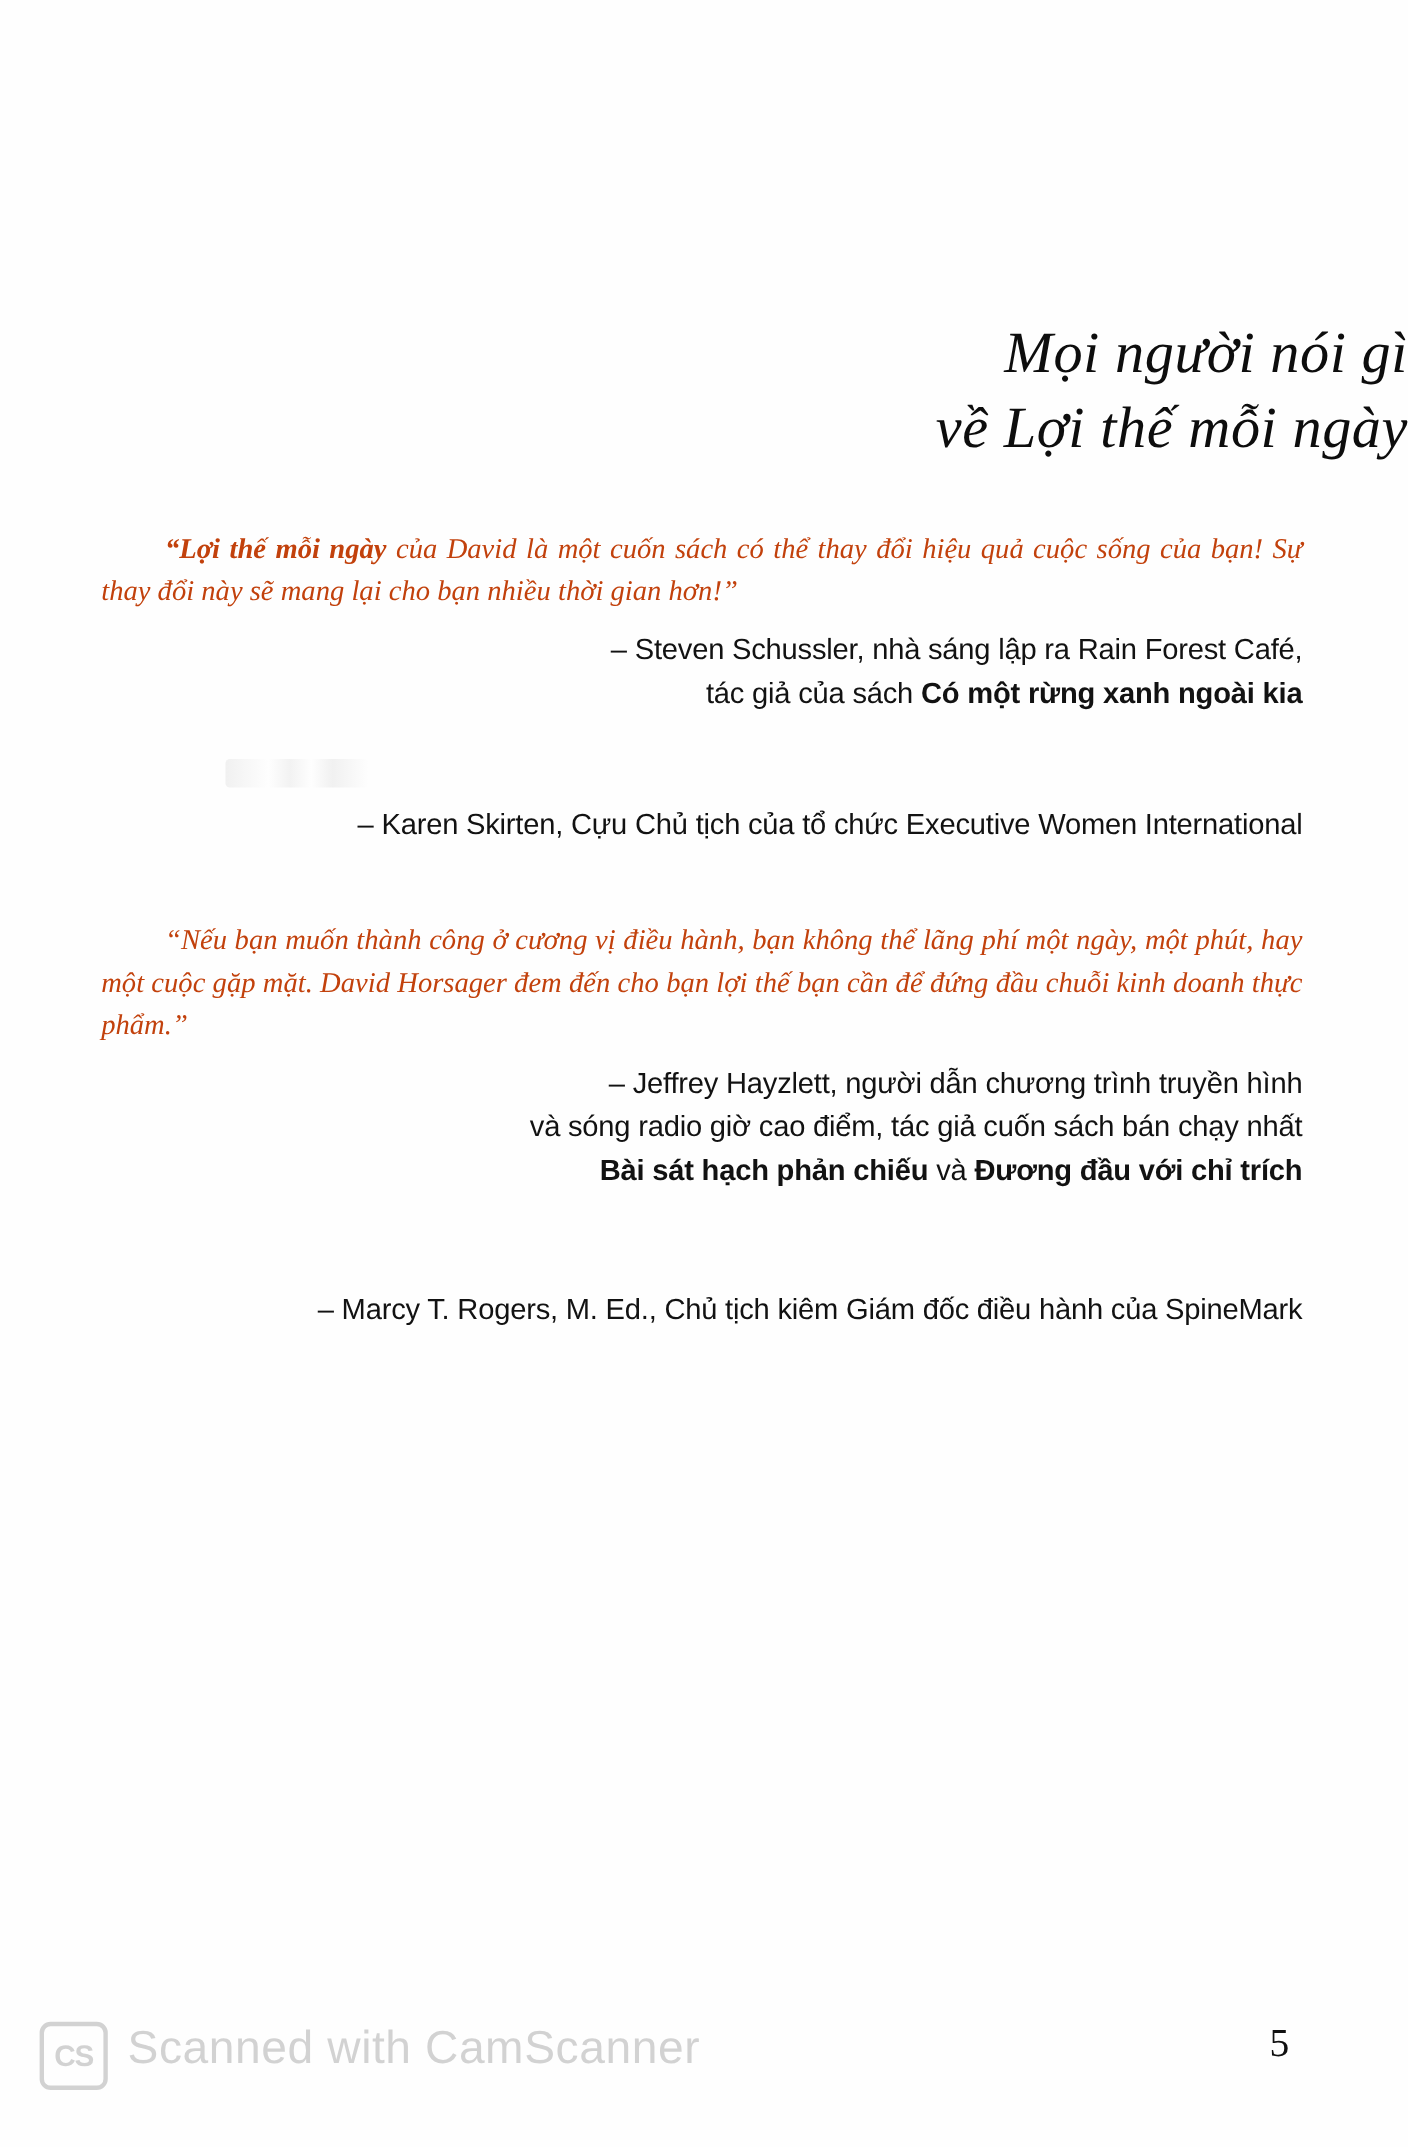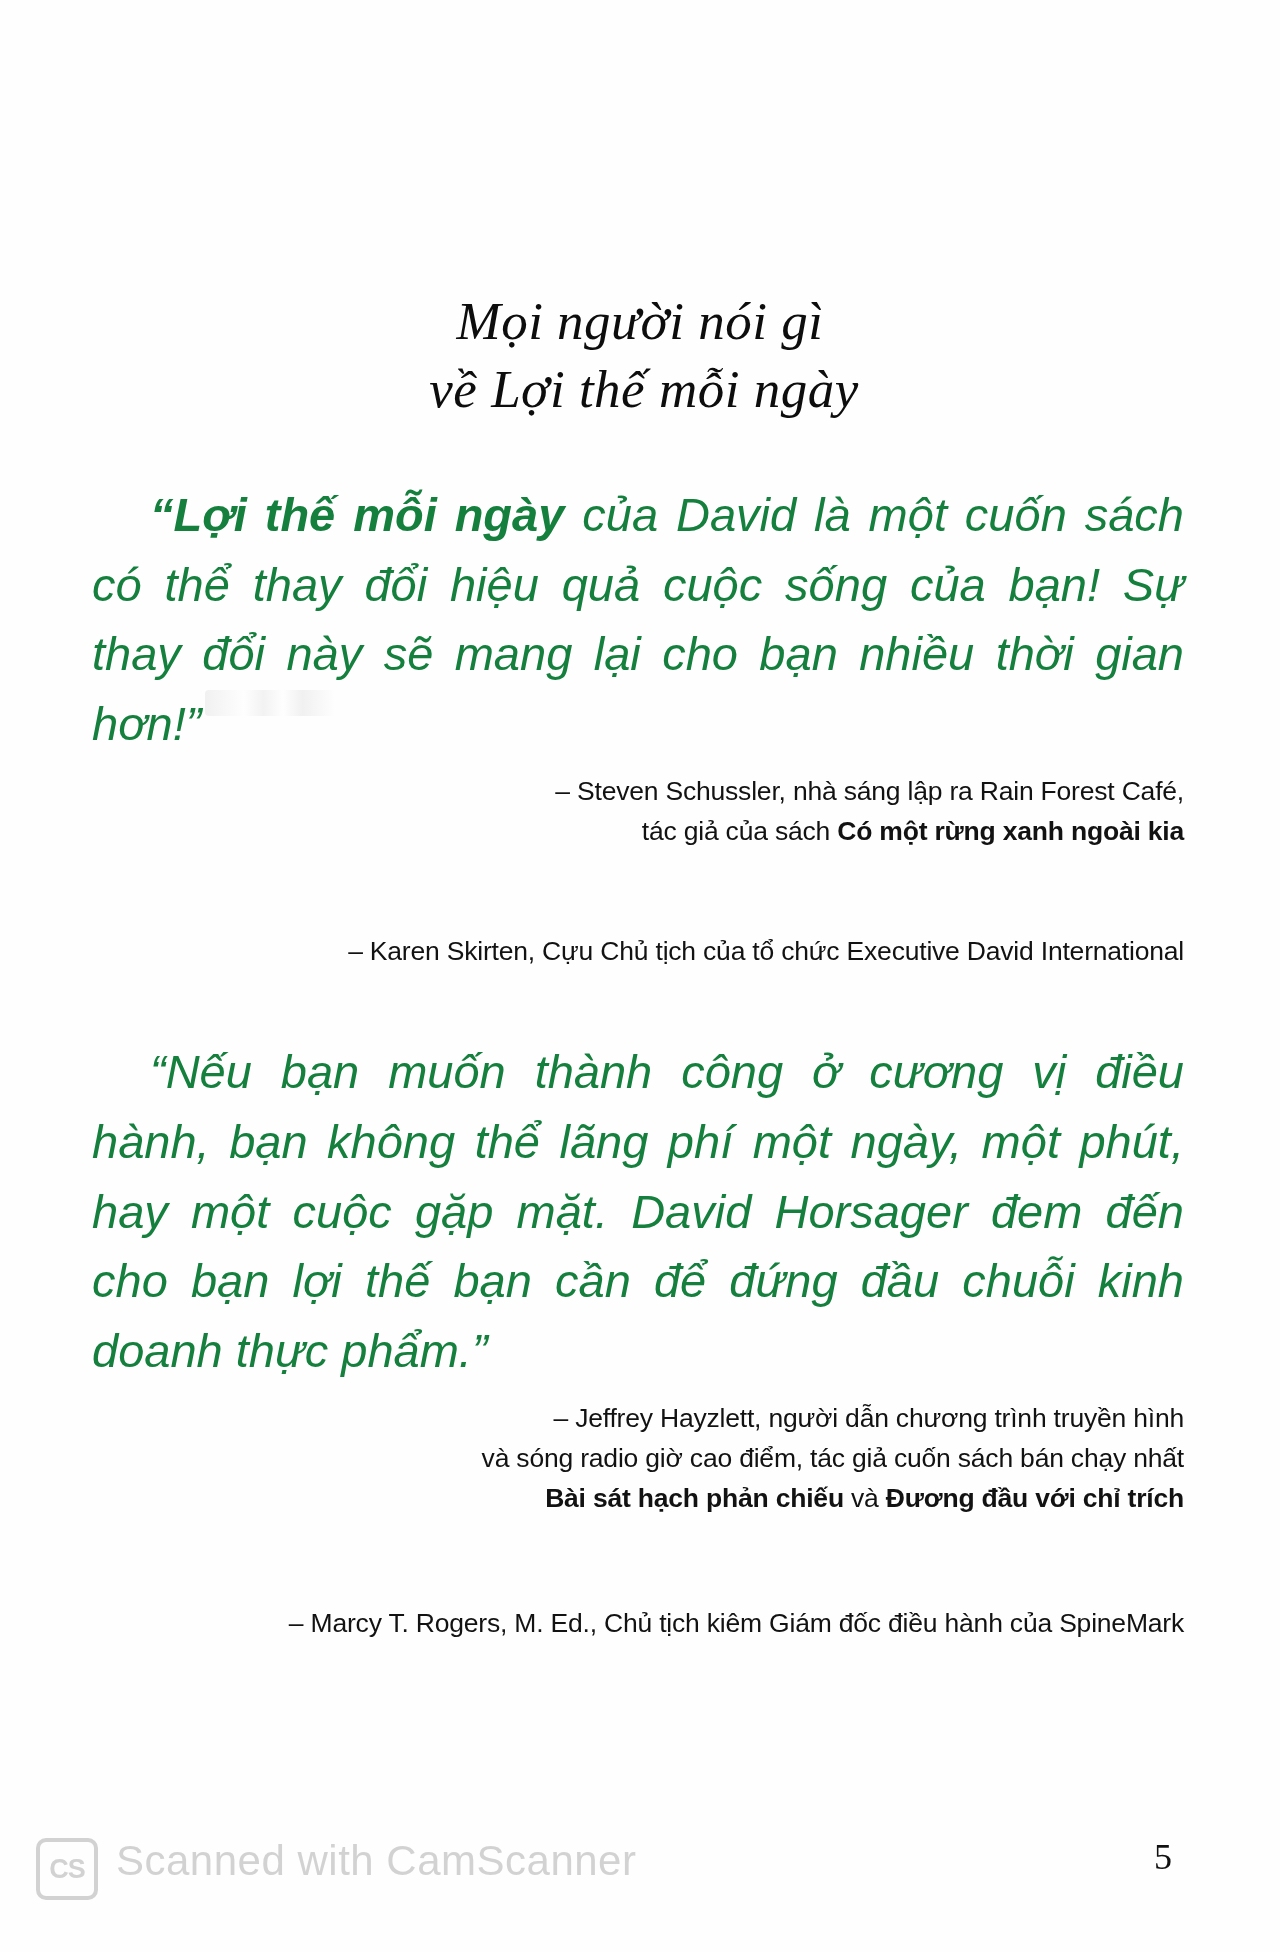--- a/index.html
+++ b/index.html
@@ -21,21 +21,21 @@
     width: 1280px;
     height: 1952px;
     background: #fefefe;
   }
   
   .title-block {
     position: absolute;
     left: 0;
     top: 288px;
     width: 1280px;
-    text-align: center;
+    text-align: right;
   }
   .title-line {
     font-family: "Liberation Serif", serif;
     font-style: italic;
     font-size: 53px;
     line-height: 1.28;
     letter-spacing: 0.5px;
     color: #0d0d0d;
   }
   .title-line.second {
@@ -45,27 +45,27 @@
   .content {
     position: absolute;
     left: 92px;
     top: 480px;
     width: 1092px;
   }
   .quote-block {
     margin-bottom: 26px;
   }
   .quote-text {
-    font-family: Liberation Sans, sans-serif;
+    font-family: Liberation Serif, serif;
     font-style: italic;
-    font-size: 47px;
+    font-size: 26px;
     line-height: 1.48;
     text-align: justify;
     text-justify: inter-word;
-    color: #15803d;
+    color: #c2410c;
     text-indent: 58px;
   }
   .quote-text b {
     font-weight: bold;
     font-style: italic;
   }
   .attrib {
     font-family: "Liberation Sans", sans-serif;
     font-size: 26.5px;
     line-height: 1.5;
@@ -152,21 +152,21 @@
       <div class="attrib">
         <div>– Steven Schussler, nhà sáng lập ra Rain Forest Café,</div>
         <div><span>tác giả của sách </span><b>Có một rừng xanh ngoài kia</b></div>
       </div>
     </div>
 
     <div class="gap-2"></div>
 
     <div class="quote-block">
       <div class="attrib">
-        <div>– Karen Skirten, Cựu Chủ tịch của tổ chức Executive David International</div>
+        <div>– Karen Skirten, Cựu Chủ tịch của tổ chức Executive Women International</div>
       </div>
     </div>
 
     <div class="gap-2"></div>
 
     <div class="quote-block">
       <div class="quote-text"><span>“Nếu bạn muốn thành công ở cương vị điều hành, bạn không thể lãng phí một ngày, một phút, hay một cuộc gặp mặt. David Horsager đem đến cho bạn lợi thế bạn cần để đứng đầu chuỗi kinh doanh thực phẩm.”</span></div>
       <div class="attrib">
         <div>– Jeffrey Hayzlett, người dẫn chương trình truyền hình</div>
         <div>và sóng radio giờ cao điểm, tác giả cuốn sách bán chạy nhất</div>

